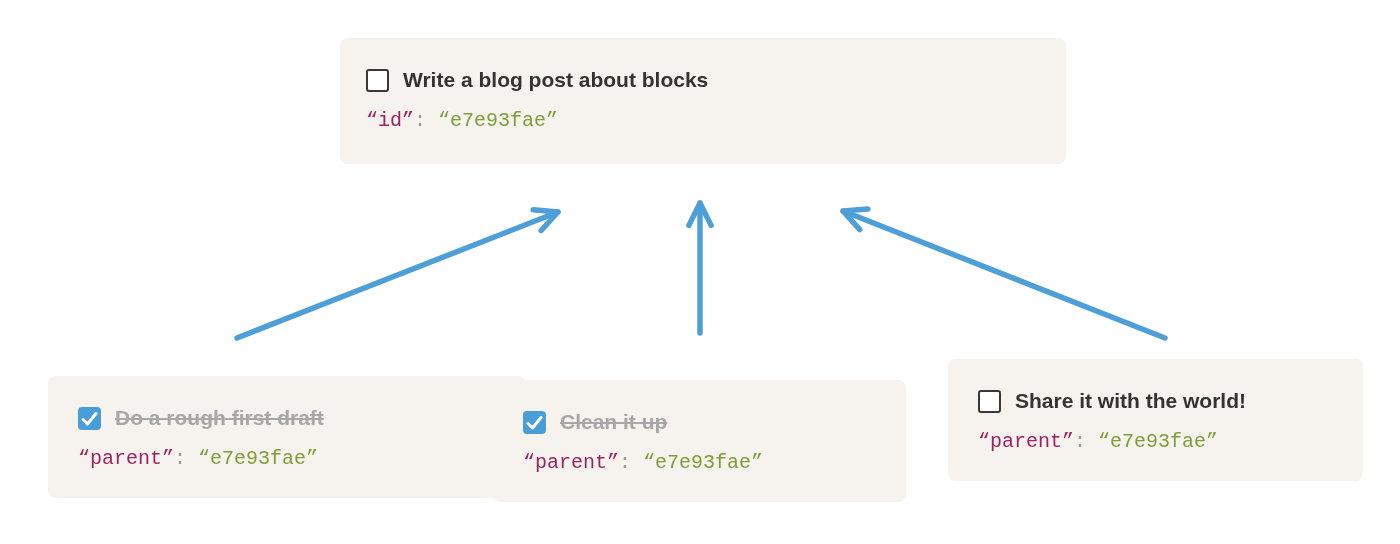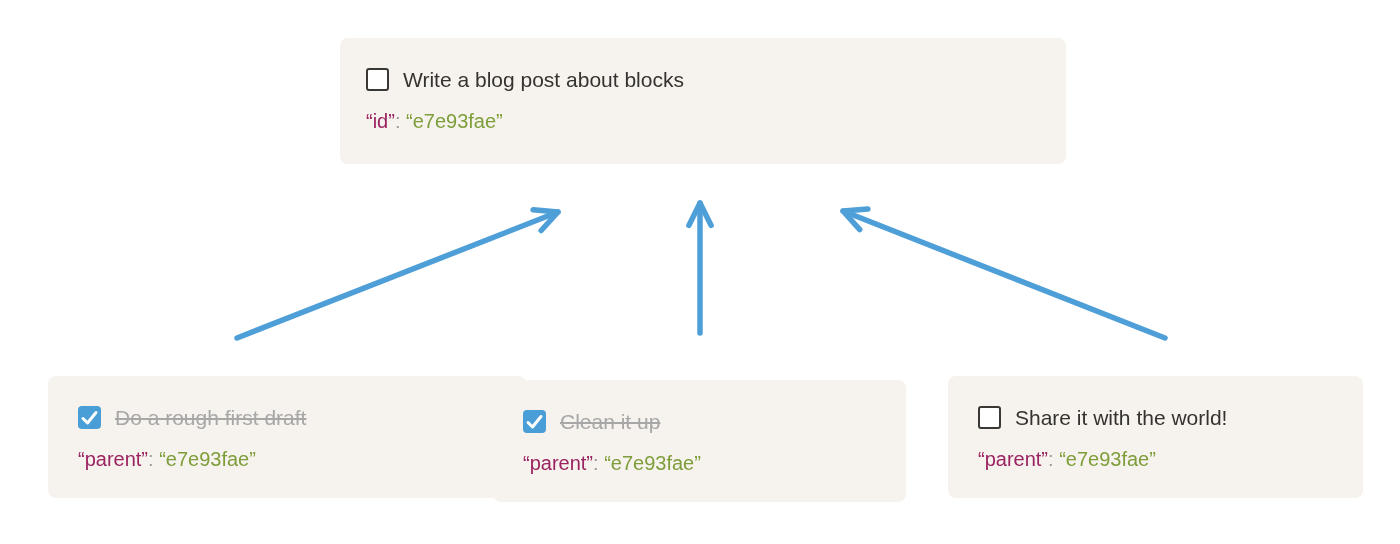--- a/index.html
+++ b/index.html
@@ -21,26 +21,27 @@
   .card {
     position: absolute;
     background: var(--card-bg, #f6f2ed);
     border-radius: 8px;
     box-sizing: border-box;
     padding: 30px 26px 0 26px;
   }
   .card-parent { left: 340px; top: 38px;  width: 726px; height: 126px; }
   .card-child-1 { left: 40px;  top: 376px; width: 478px; height: 122px; padding-left: 30px; margin-left: 8px; }
   .card-child-2 { left: 493px; top: 380px; width: 413px; height: 122px; padding-left: 30px; }
-  .card-child-3 { left: 948px; top: 376px; width: 415px; height: 122px; padding-left: 30px; }
+  .card-child-3 { left: 948px; top: 359px; width: 415px; height: 122px; padding-left: 30px; }
   .row {
     display: flex;
-    align-items: flex-start;
+    align-items: flex-end;
     gap: 14px;
     height: 24px;
+    font-weight: bold;
   }
   .checkbox {
     width: 23px;
     height: 23px;
     flex: 0 0 23px;
     box-sizing: border-box;
     border: 2.5px solid var(--checkbox-border, #3a3835);
     border-radius: 3px;
     background: #ffffff;
     display: inline-flex;
@@ -61,21 +62,21 @@
     color: var(--label-text, #35332f);
     white-space: nowrap;
   }
   .card.checked .label {
     color: var(--done-text, #a7a7a7);
     text-decoration: line-through;
     text-decoration-thickness: 2px;
   }
   .code {
     margin-top: 16px;
-    font-family: Liberation Sans, sans-serif;
+    font-family: Liberation Mono, monospace;
     font-size: 20px;
     line-height: 26px;
     white-space: nowrap;
   }
   .code span { white-space: pre; }
   .code .k { color: var(--code-key, #9c2361); }
   .code .p { color: var(--code-punct, #9b9b9b); }
   .code .v { color: var(--code-value, #7e9e3a); }
   #arrow-layer {
     position: absolute;

